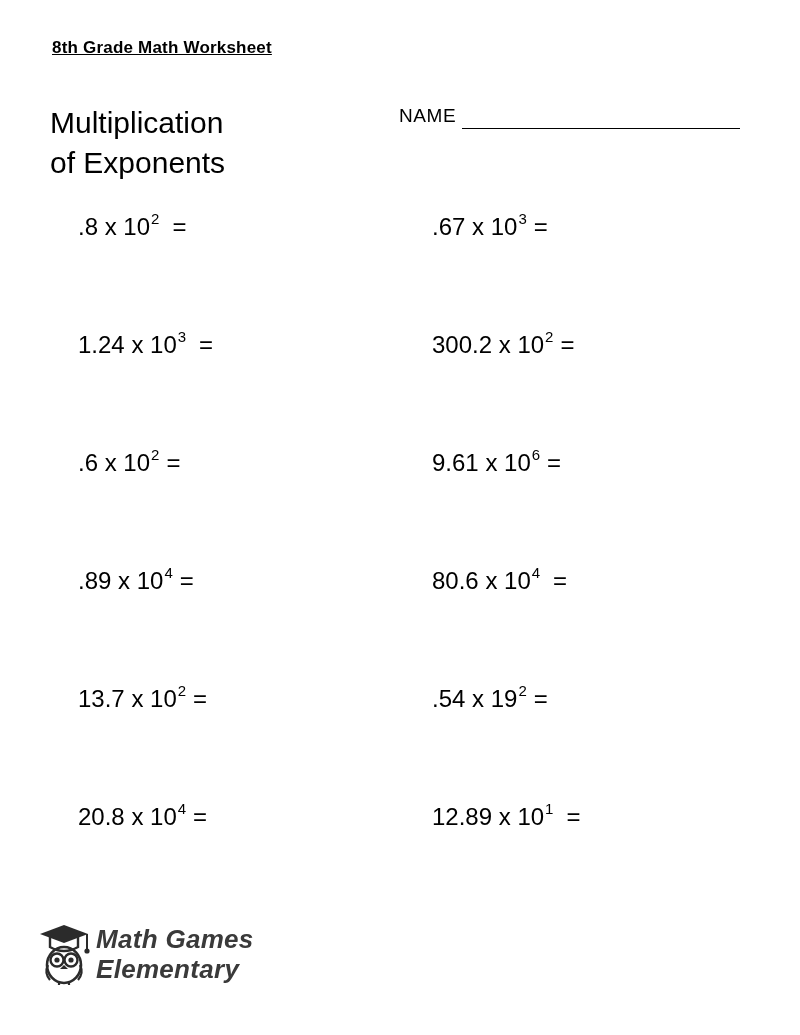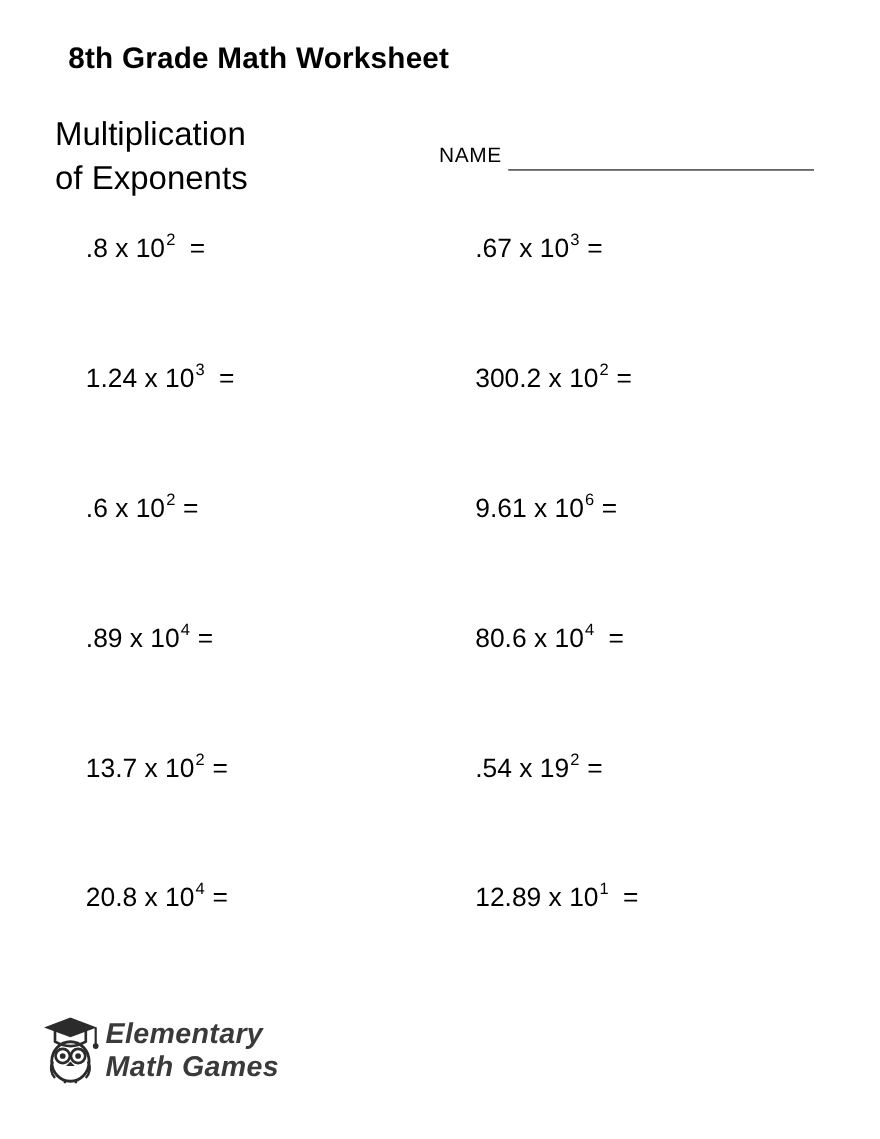--- a/index.html
+++ b/index.html
@@ -18,44 +18,45 @@
 
   .page {
     position: relative;
     width: 800px;
     height: 1035px;
   }
 
   
   .worksheet-title {
     position: absolute;
-    left: 62px;
+    left: 52px;
     top: 38px;
-    font-size: 27px;
+    font-size: 17px;
     font-weight: bold;
     letter-spacing: 0.2px;
     white-space: nowrap;
+    text-decoration: underline;
   }
 
   .subject-title {
     position: absolute;
     left: 50px;
     top: 103px;
     font-size: 30px;
     line-height: 40px;
     width: 300px;
   }
   .subject-title .line2 {
     display: block;
   }
 
   .name-block {
     position: absolute;
     left: 399px;
-    top: 131px;
+    top: 105px;
     display: flex;
     align-items: flex-end;
     justify-content: flex-end;
   }
   .name-label {
     font-size: 19px;
     letter-spacing: 0.6px;
     padding-bottom: 2px;
   }
   .name-rule {
@@ -236,20 +237,20 @@
           <polygon points="26,42 22,46 30,46" fill="#2b2b2b"></polygon>
 
           <path d="M10 42 Q6 50 12 57" fill="none" stroke="#2b2b2b" stroke-width="2.2"></path>
           <path d="M42 42 Q46 50 40 57" fill="none" stroke="#2b2b2b" stroke-width="2.2"></path>
 
           <line x1="21" y1="59" x2="21" y2="62" stroke="#2b2b2b" stroke-width="2.2"></line>
           <line x1="31" y1="59" x2="31" y2="62" stroke="#2b2b2b" stroke-width="2.2"></line>
         </svg>
       </div>
       <div class="logo-words">
+        <span>Math Games</span>
         <span>Elementary</span>
-        <span>Math Games</span>
       </div>
     </div>
 
   </div>
 
 </div>
 
 </body></html>

